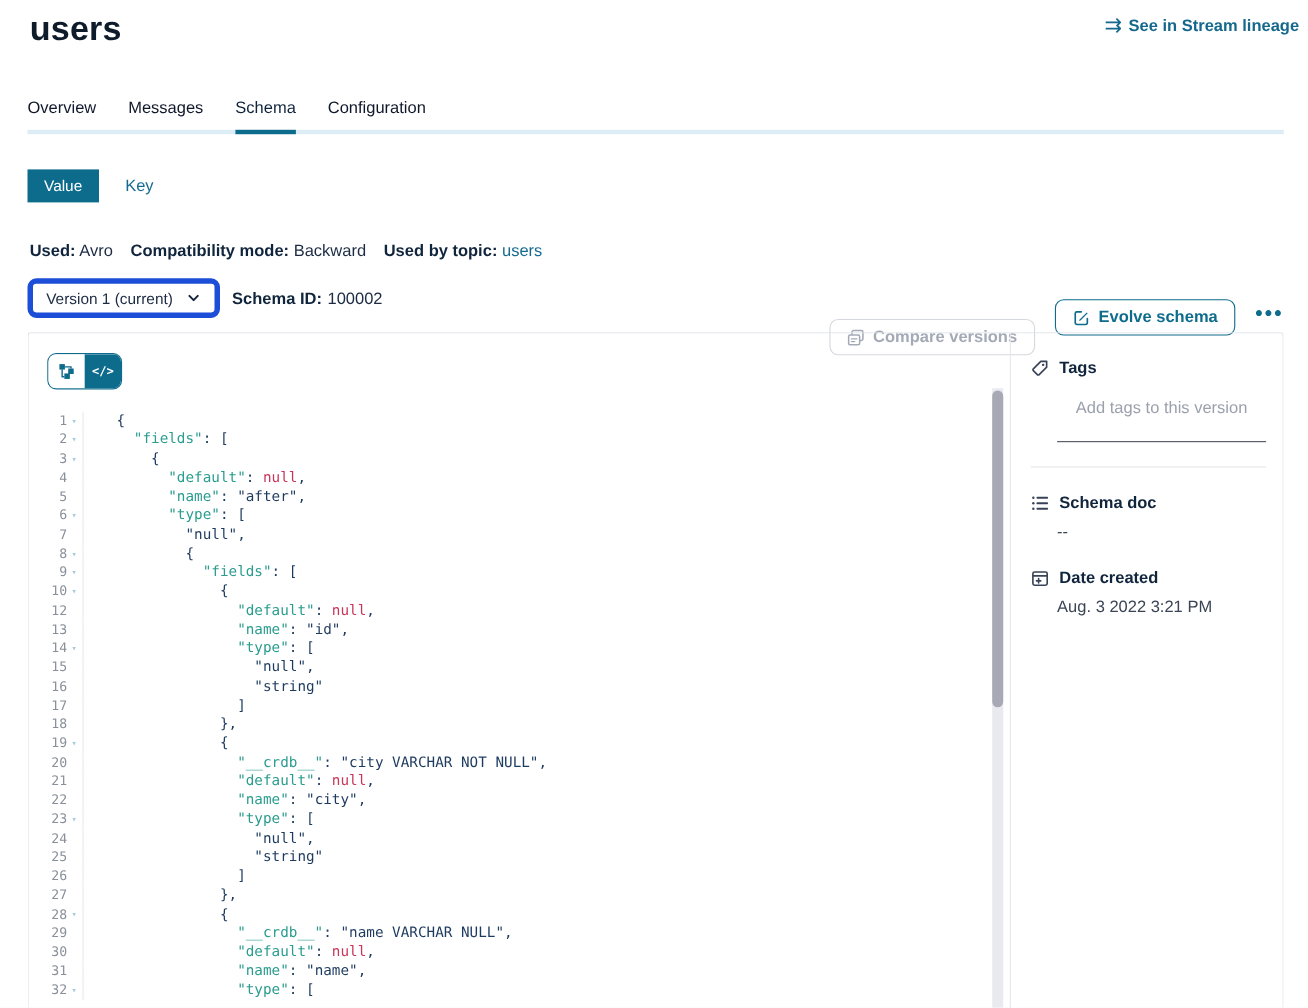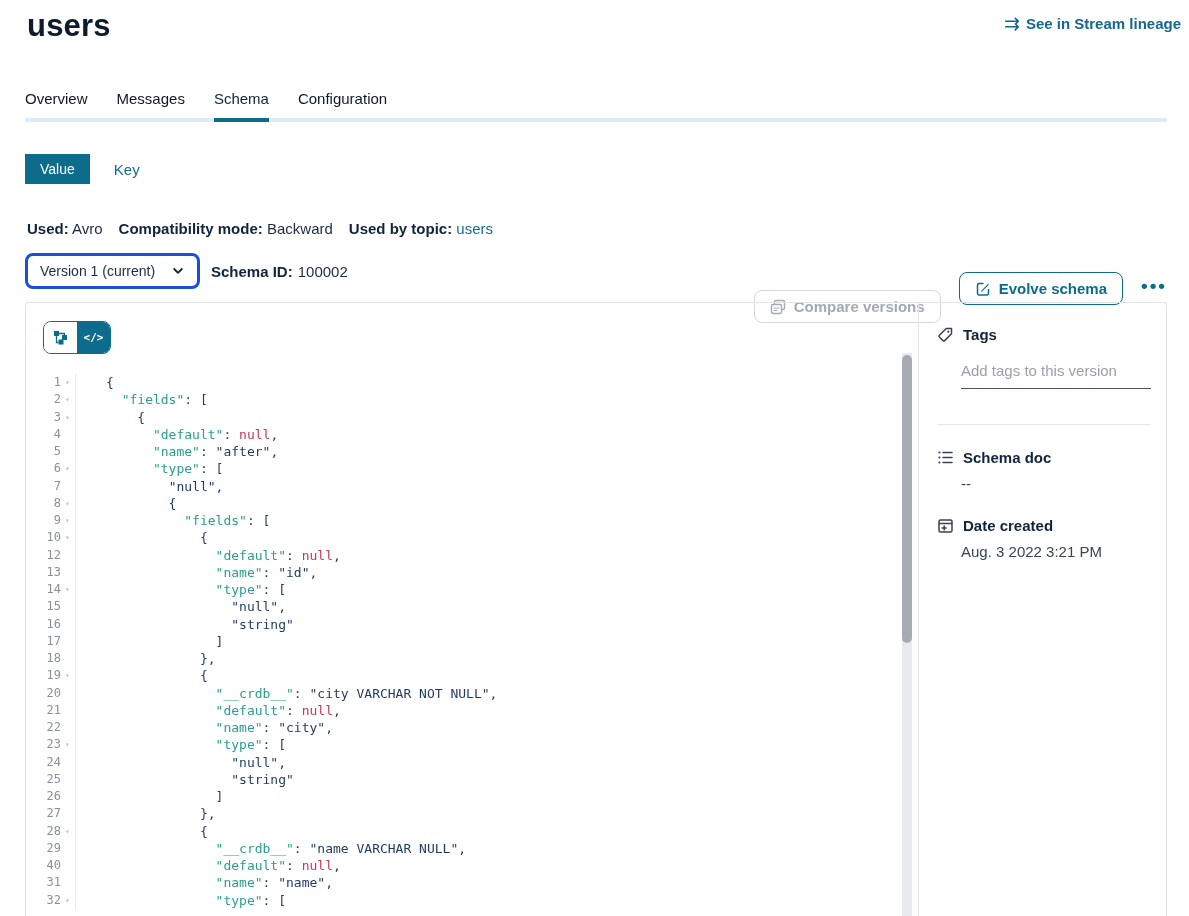--- a/index.html
+++ b/index.html
@@ -29,21 +29,21 @@
   .vk-key { color:#176B91; font-size:15px; cursor:pointer; }
 
   
   .meta { position:absolute; left:27px; top:220px; display:flex; gap:16px; font-size:15px; }
   .meta b { font-weight:700; color:#10243C; }
   .meta .lnk { color:#176B91; cursor:pointer; }
 
   
   .vrow { position:absolute; left:25px; top:253px; width:1142px; height:36px; }
   .vselect { position:absolute; left:0; top:0; width:175px; height:36px;
-    border:3px solid #1d4ed8; border-radius:8px; background:#fff; display:flex;
+    border:5px solid #1d4ed8; border-radius:8px; background:#fff; display:flex;
     align-items:center; padding:0 12px; font-size:14px; color:#1C2B43; cursor:pointer; }
   .vselect svg { margin-left:auto; }
   .schema-id { position:absolute; left:186px; top:0; height:36px; display:flex;
     align-items:center; font-size:15px; }
   .schema-id b { font-weight:700; color:#10243C; margin-right:5px; }
   .vbtns { position:absolute; right:0; top:1px; display:flex; align-items:center; gap:18px; }
   .btn { display:flex; align-items:center; gap:8px; height:33px; padding:0 15px;
     border-radius:8px; font-size:15px; font-weight:700; background:#fff; cursor:pointer; }
   .btn.disabled { border:1px solid #D5D8DE; color:#A3AAB6; cursor:default;margin-top:36px; }
   .btn.primary-outline { border:1.5px solid #0D6C8C; color:#0D6C8C; }
@@ -80,22 +80,22 @@
     background:#E9EAEF; }
   .scrollbar-thumb { position:absolute; left:0; top:2px; width:10px; height:288px;
     background:#A7AAB5; border-radius:5px; cursor:grab; }
 
   
   .side { position:absolute; left:893px; top:0; width:248px; height:100%; }
   .side-h { display:flex; align-items:center; gap:9px; font-size:15px; font-weight:700;
     color:#10243C; }
   .sec-tags { position:absolute; left:18px; right:16px; top:23px; }
   .tags-input { display:block; width:190px; border:none; border-bottom:1.5px solid #4A5264;
-    font-size:15px; padding:6px 0 9px 0; margin:13px 0 0 24px; color:#1C2B43;
-    background:transparent; outline:none; font-family:"Liberation Sans", sans-serif; }
+    font-size:15px; padding:6px 0 22px 0; margin:13px 0 0 24px; color:#1C2B43;
+    background:transparent; outline:none; font-family:"Liberation Sans", sans-serif;text-align:center; }
   .tags-input::placeholder { color:#9AA0AC; }
   .side-divider { position:absolute; left:18px; right:16px; top:121px; height:1px;
     background:#E4E6EA; }
   .sec-doc { position:absolute; left:18px; right:16px; top:146px; }
   .sec-date { position:absolute; left:18px; right:16px; top:214px; }
   .side-val { margin:9px 0 0 24px; font-size:15px; color:#3A4454; }
 
   .ic { flex:0 0 auto; display:inline-flex; }
 </style>
 </head>
@@ -209,21 +209,21 @@
         <div class="cl"><span class="ln">20</span><span class="ct"><span class="tk-p">              </span><span class="tk-k">"__crdb__"</span><span class="tk-p">: </span><span class="tk-s">"city VARCHAR NOT NULL"</span><span class="tk-p">,</span></span></div>
         <div class="cl"><span class="ln">21</span><span class="ct"><span class="tk-p">              </span><span class="tk-k">"default"</span><span class="tk-p">: </span><span class="tk-n">null</span><span class="tk-p">,</span></span></div>
         <div class="cl"><span class="ln">22</span><span class="ct"><span class="tk-p">              </span><span class="tk-k">"name"</span><span class="tk-p">: </span><span class="tk-s">"city"</span><span class="tk-p">,</span></span></div>
         <div class="cl"><span class="ln">23<span class="fold-a">▾</span></span><span class="ct"><span class="tk-p">              </span><span class="tk-k">"type"</span><span class="tk-p">: [</span></span></div>
         <div class="cl"><span class="ln">24</span><span class="ct"><span class="tk-p">                </span><span class="tk-s">"null"</span><span class="tk-p">,</span></span></div>
         <div class="cl"><span class="ln">25</span><span class="ct"><span class="tk-p">                </span><span class="tk-s">"string"</span></span></div>
         <div class="cl"><span class="ln">26</span><span class="ct"><span class="tk-p">              ]</span></span></div>
         <div class="cl"><span class="ln">27</span><span class="ct"><span class="tk-p">            },</span></span></div>
         <div class="cl"><span class="ln">28<span class="fold-a">▾</span></span><span class="ct"><span class="tk-p">            {</span></span></div>
         <div class="cl"><span class="ln">29</span><span class="ct"><span class="tk-p">              </span><span class="tk-k">"__crdb__"</span><span class="tk-p">: </span><span class="tk-s">"name VARCHAR NULL"</span><span class="tk-p">,</span></span></div>
-        <div class="cl"><span class="ln">40</span><span class="ct"><span class="tk-p">              </span><span class="tk-k">"default"</span><span class="tk-p">: </span><span class="tk-n">null</span><span class="tk-p">,</span></span></div>
+        <div class="cl"><span class="ln">30</span><span class="ct"><span class="tk-p">              </span><span class="tk-k">"default"</span><span class="tk-p">: </span><span class="tk-n">null</span><span class="tk-p">,</span></span></div>
         <div class="cl"><span class="ln">31</span><span class="ct"><span class="tk-p">              </span><span class="tk-k">"name"</span><span class="tk-p">: </span><span class="tk-s">"name"</span><span class="tk-p">,</span></span></div>
         <div class="cl"><span class="ln">32<span class="fold-a">▾</span></span><span class="ct"><span class="tk-p">              </span><span class="tk-k">"type"</span><span class="tk-p">: [</span></span></div>
       </div>
 
     <div class="scrollbar-track">
       <div class="scrollbar-thumb"></div>
     </div>
   </div>
 
   <div class="side">

